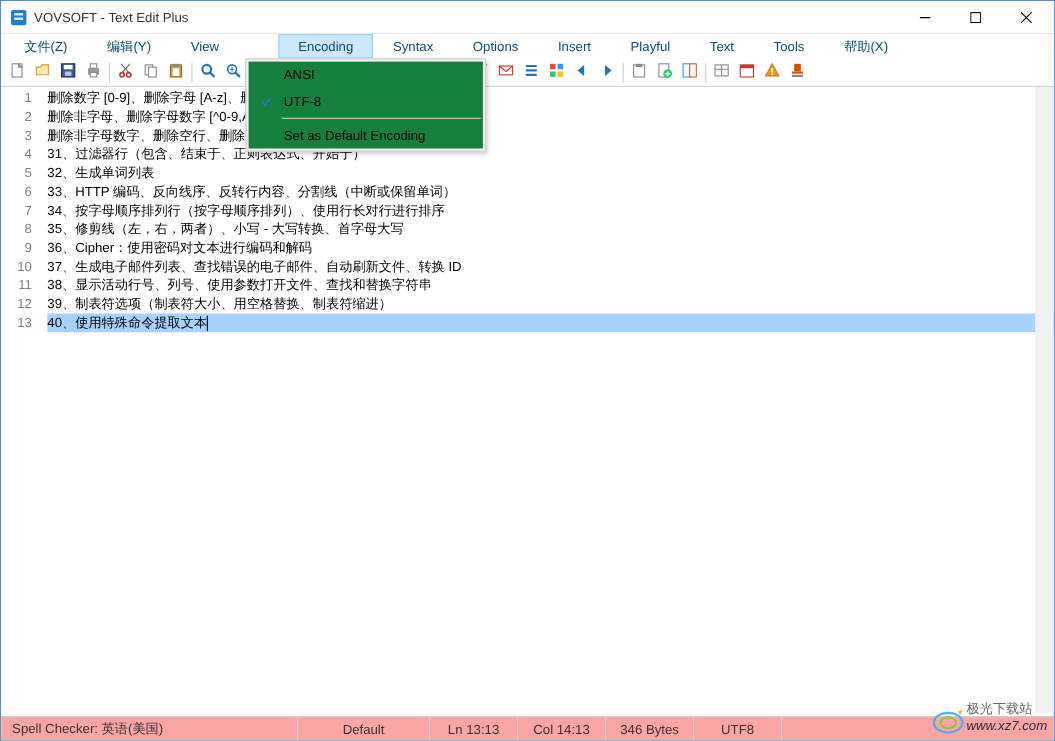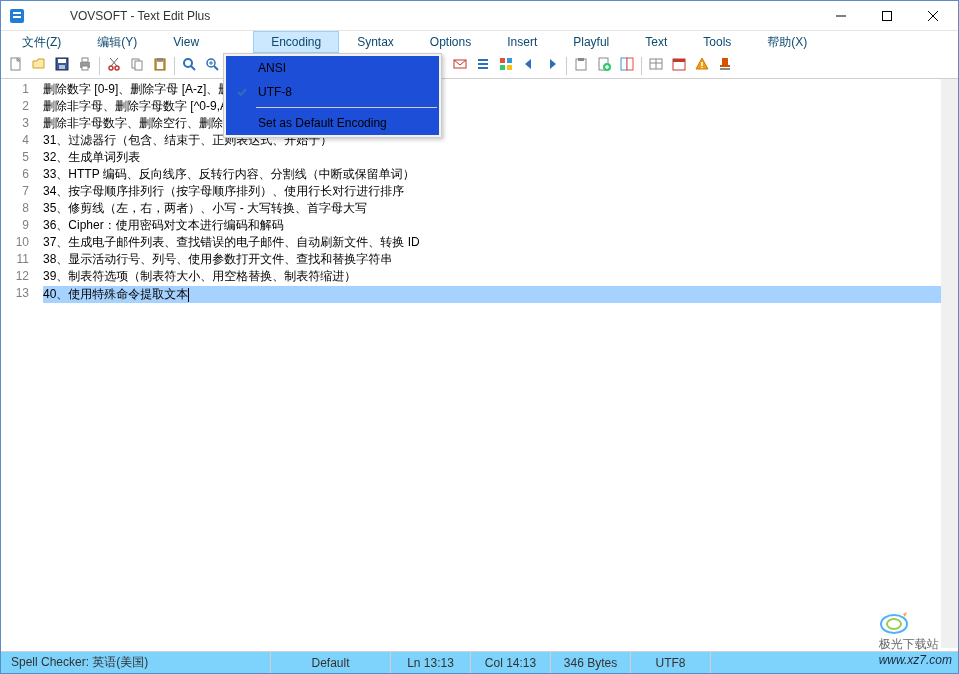--- a/index.html
+++ b/index.html
@@ -1,20 +1,20 @@
 <!DOCTYPE html>
 <html><head>
 <meta charset="utf-8">
 <style>
 * { margin: 0; padding: 0; box-sizing: border-box; font-family: "Segoe UI", "Microsoft YaHei", sans-serif; font-size: 12px; }
 body { background: #fff; width: 959px; height: 674px; overflow: hidden; border: 1px solid #5a8dc8; position: relative; }
 
 .titlebar { height: 30px; background: #fff; display: flex; align-items: center; padding: 0 2px; border-bottom: 1px solid #e5e5e5; }
 .titlebar .app-icon { width: 16px; height: 16px; margin: 0 6px; }
-.titlebar .title { flex: 1; color: #333; font-size: 12px; margin-left: 39px; }
+.titlebar .title { flex: 1; color: #333; font-size: 12px; }
 .titlebar .win-controls { display: flex; }
 .titlebar .win-btn { width: 46px; height: 30px; display: flex; align-items: center; justify-content: center; color: #000; }
 
 .menubar { height: 22px; display: flex; align-items: stretch; background: #fff; padding: 0 3px; }
 .menu-item { padding: 0 18px; display: flex; align-items: center; cursor: default; color: #0c4a6e; }
 .menu-item.active { background: #cce8ff; border: 1px solid #99d1ff; padding: 0 17px; margin-left: 36px; }
 
 .toolbar { height: 26px; display: flex; align-items: center; padding: 2px 4px; gap: 1px; border-bottom: 1px solid #d0d0d0; background: #fff; }
 .tool-btn { width: 22px; height: 22px; display: flex; align-items: center; justify-content: center; cursor: default; }
 .tool-sep { width: 1px; height: 18px; background: #ccc; margin: 0 2px; }
@@ -22,32 +22,32 @@
 .editor { display: flex; height: 569px; overflow: hidden; position: relative; }
 .gutter { width: 36px; text-align: right; padding: 2px 8px 2px 2px; color: #808080; background: #fff; font-family: Consolas, "Microsoft YaHei", monospace; font-size: 13px; line-height: 17px; border-right: 0; user-select: none; }
 .gutter div { height: 17px; }
 .code { flex: 1; padding: 2px 0 2px 6px; font-family: Consolas, "Microsoft YaHei", monospace; font-size: 13px; line-height: 17px; color: #000; position: relative; }
 .code-line { height: 17px; white-space: pre; }
 .code-line.selected { background: #a6d2ff; display: inline-block; width: 100%; }
 .cursor-mark { display: inline-block; width: 1px; height: 14px; background: #000; vertical-align: middle; }
 
 .scroll-v { position: absolute; right: 0; top: 0; bottom: 0; width: 17px; background: #f0f0f0; }
 
-.statusbar { position: absolute; bottom: 0; left: 0; right: 0; height: 22px; border-top: 1px solid #d0d0d0; display: flex; align-items: flex-start; background: #7dd3fc; font-size: 12px; color: #333; }
+.statusbar { position: absolute; bottom: 0; left: 0; right: 0; height: 22px; border-top: 1px solid #d0d0d0; display: flex; align-items: flex-start; background: #fca5a5; font-size: 12px; color: #333; }
 .status-cell { padding: 0 10px; height: 100%; display: flex; align-items: center; border-right: 1px solid #d0d0d0; }
 .status-cell.first { width: 270px; }
 .status-cell.w { min-width: 80px; justify-content: center; }
 
 .dropdown { position: absolute; left: 222px; top: 52px; width: 219px; background: #f2f2f2; border: 1px solid #ccc; box-shadow: 2px 2px 4px rgba(0,0,0,.2); z-index: 100; padding: 2px; }
-.dropdown-inner { background: #1d4ed8; }
+.dropdown-inner { background: #15803d; }
 .dd-item { height: 24px; display: flex; align-items: center; padding-left: 32px; position: relative; cursor: default; }
 .dd-check { position: absolute; left: 8px; top: 4px; width: 16px; height: 16px; display: flex; align-items: center; justify-content: center; }
 .dd-sep { height: 1px; background: #d0d0d0; margin: 3px 2px 3px 30px; }
 
-.watermark { position: absolute; right: 6px; bottom: 6px; font-size: 11px; color: #8cc63f; display: flex; align-items: flex-start; gap: 2px; opacity: .9; pointer-events: none; flex-direction: column; }
+.watermark { position: absolute; right: 6px; bottom: 6px; font-size: 11px; color: #8cc63f; display: flex; align-items: flex-end; gap: 2px; opacity: .9; pointer-events: none; }
 .watermark .glyph { width: 30px; height: 24px; }
 .watermark .cn { color: #555; font-size: 12px; }
 .watermark .url { color: #0f172a; font-style: italic; }
 </style>
 </head>
 <body>
 
 <div class="titlebar">
   <span class="app-icon">
     <svg viewBox="0 0 16 16">

